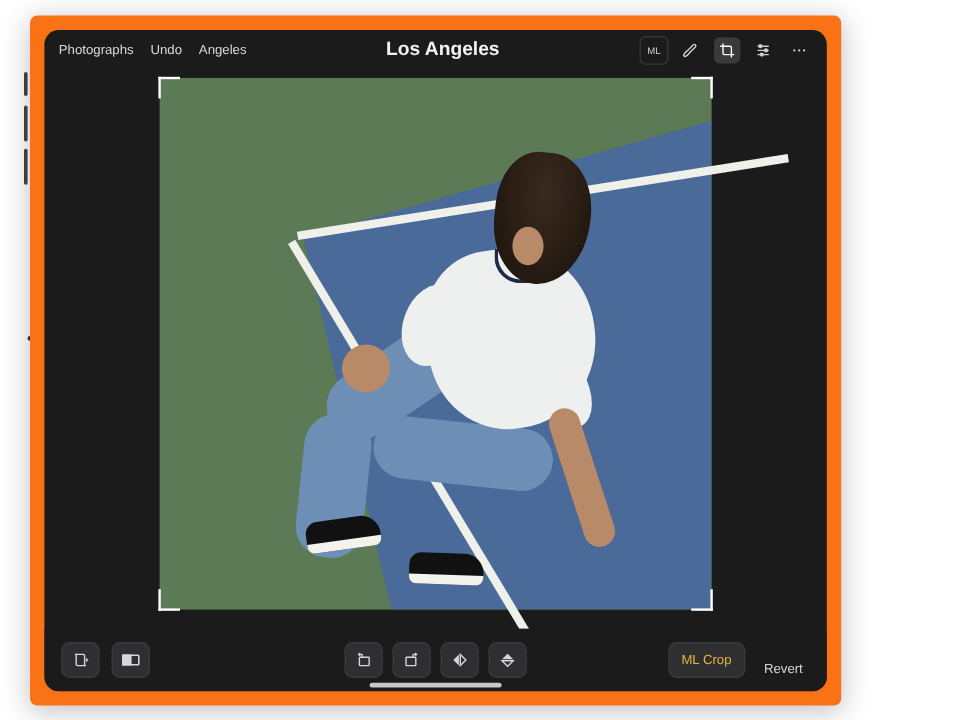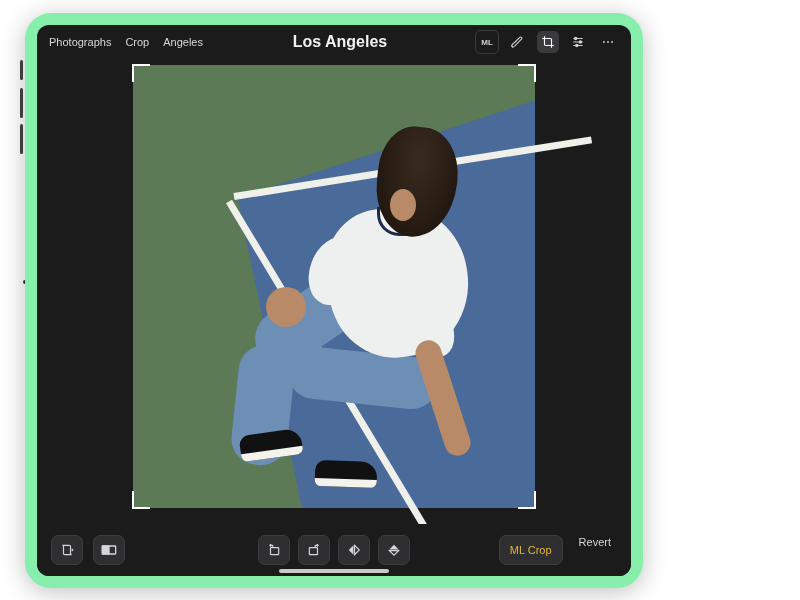--- a/index.html
+++ b/index.html
@@ -1,16 +1,16 @@
 <!DOCTYPE html>
 <html><head>
 <meta charset="utf-8">
 <style>
   html,body{margin:0;padding:0;width:800px;height:600px;background:#fff;font-family:-apple-system,Helvetica,Arial,sans-serif;overflow:hidden}
-  .device{position:absolute;left:25px;top:13px;width:618px;height:575px;background:#86efac;border-radius:26px;box-shadow:0 4px 24px rgba(0,0,0,.25)}
+  .device{position:absolute;left:25px;top:13px;width:676px;height:575px;background:#f97316;border-radius:6px;box-shadow:0 4px 24px rgba(0,0,0,.25)}
   .screen{position:absolute;left:12px;top:12px;right:12px;bottom:12px;background:#1b1b1c;border-radius:12px;overflow:hidden;display:flex;flex-direction:column}
   .topbar{height:34px;display:flex;align-items:center;padding:0 12px;color:#d8d8d8;font-size:11px;position:relative}
   .topbar .left{display:flex;gap:14px}
   .topbar .left span{cursor:pointer}
   .title{position:absolute;left:12px;right:0;text-align:center;font-weight:600;color:#f2f2f2;font-size:16px;pointer-events:none}
   .topbar .right{margin-left:auto;display:flex;gap:8px;align-items:center}
   .tbtn{width:22px;height:22px;border-radius:5px;display:flex;align-items:center;justify-content:center;color:#cfcfcf;font-size:9px;cursor:pointer}
   .tbtn.active{background:#3a3a3c;color:#fff}
   .tbtn.box{border:1px solid #3a3a3c}
   .canvas{flex:1;position:relative;overflow:hidden}
@@ -38,21 +38,21 @@
   .shin1{left:-12%;top:60%;width:56px;height:120px;transform:rotate(6deg);border-radius:26px}
   .knee{position:absolute;left:2%;top:44%;width:40px;height:40px;background:#b98a68;border-radius:50%}
   .arm{position:absolute;left:76%;top:58%;width:26px;height:120px;background:#b98a68;border-radius:14px;transform:rotate(-18deg)}
   .shoe{position:absolute;width:62px;height:26px;background:#111;border-radius:10px 16px 6px 6px}
   .shoe::after{content:"";position:absolute;left:0;right:0;bottom:0;height:8px;background:#f4f2ec;border-radius:0 0 6px 6px}
   .shoe.s1{left:-10%;top:84%;transform:rotate(-8deg)}
   .shoe.s2{left:24%;top:92%;transform:rotate(2deg)}
   .bottombar{height:52px;background:#1b1b1c;display:flex;align-items:center;padding:0 14px;gap:10px;position:relative}
   .bbtn{height:28px;min-width:30px;border-radius:7px;background:#2f2f31;border:1px solid #3d3d3f;display:flex;align-items:center;justify-content:center;color:#d6d6d6;cursor:pointer}
   .center-tools{position:absolute;left:50%;transform:translateX(-50%);display:flex;gap:8px}
-  .right-tools{margin-left:auto;display:flex;gap:10px;align-items:flex-start}
+  .right-tools{margin-left:auto;display:flex;gap:10px;align-items:flex-end}
   .mlcrop{color:#e3b341;font-size:11px;padding:0 10px}
   .reset{color:#d6d6d6;font-size:11px;background:none;border:none;cursor:pointer}
   .homebar{position:absolute;bottom:3px;left:50%;transform:translateX(-50%);width:110px;height:4px;background:#c9c9c9;border-radius:2px}
   svg{display:block}
   .vol{position:absolute;left:20px;width:3px;background:#444;border-radius:2px}
   .vol.a{top:60px;height:20px}.vol.b{top:88px;height:30px}.vol.c{top:124px;height:30px}
   .cam{position:absolute;left:23px;top:280px;width:4px;height:4px;background:#333;border-radius:50%}
 </style>
 </head>
 <body>
@@ -61,26 +61,26 @@
 <div class="vol b"></div>
 <div class="vol c"></div>
 <div class="cam"></div>
 
 <div class="device">
   <div class="screen">
 
     <div class="topbar">
       <div class="left">
         <span>Photographs</span>
-        <span>Crop</span>
+        <span>Undo</span>
         <span>Angeles</span>
       </div>
       <div class="title">Los Angeles</div>
       <div class="right">
-        <div class="tbtn box" style="font-size:8px;font-weight:700">ML</div>
+        <div class="tbtn box" style="font-size:8px;font-weight:400">ML</div>
         <div class="tbtn">
           <svg width="14" height="14" viewBox="0 0 24 24" fill="none" stroke="currentColor" stroke-width="2">
               <path d="M3 21c3-1 5-3 7-6l8-8a2 2 0 0 0-3-3l-8 8c-3 2-5 4-6 7z"></path>
             </svg>
         </div>
         <div class="tbtn active">
           <svg width="14" height="14" viewBox="0 0 24 24" fill="none" stroke="currentColor" stroke-width="2">
               <path d="M6 2v14a2 2 0 0 0 2 2h14M18 22V8a2 2 0 0 0-2-2H2"></path>
             </svg>
         </div>

